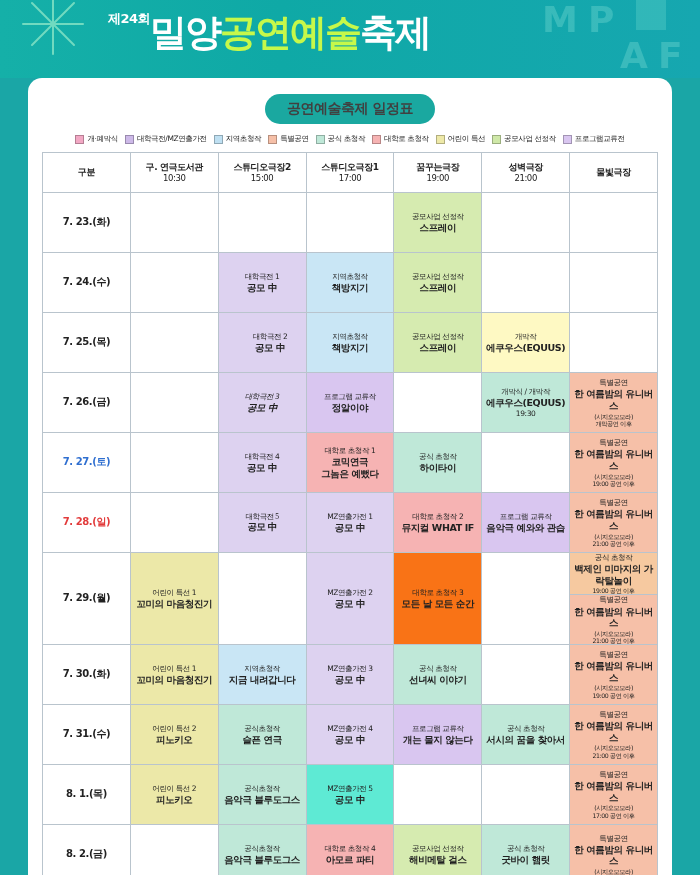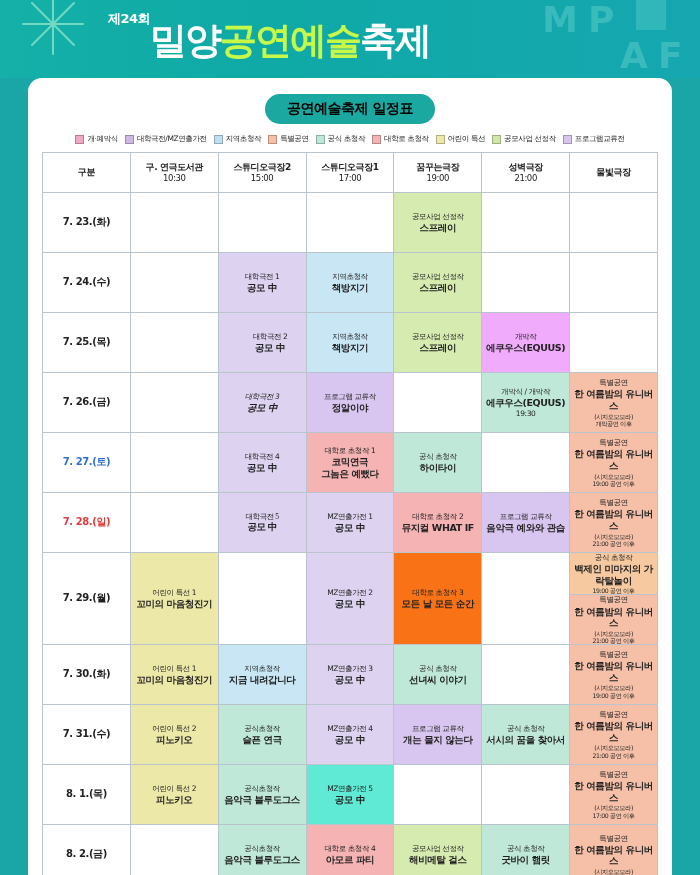--- a/index.html
+++ b/index.html
@@ -26,40 +26,40 @@
   #banner .mpaf {
     position:absolute; right:10px; top:-4px;
     width:150px; height:80px; opacity:.55;
   }
   #banner .no {
     position:absolute; left:108px; top:10px;
     color:#fff; font-size:13px; font-weight:bold;
     letter-spacing:-.5px;
   }
   #banner .title {
-    position:absolute; left:150px; top:16px;
+    position:absolute; left:150px; top:8px;
     font-size:37px; font-weight:bold; letter-spacing:-2px;
     white-space:nowrap;
   }
   #banner .t1 { color:#ffffff; }
   #banner .t2 { color:#c6f84a; }
   #banner .t3 { color:#ffffff; }
 
   
   #card {
     position:absolute;
     left:28px; top:78px; right:28px; bottom:0;
     background:#ffffff;
     border-radius:14px 14px 0 0;
     padding:14px 14px 0 14px;
   }
   #pill-wrap { text-align:center; margin-top:2px; }
   #pill {
     display:inline-block;
-    background:#1aa8a0; color:#000000;
+    background:#1aa8a0; color:#404040;
     font-size:14px; font-weight:bold;
     padding:6px 22px; border-radius:16px;
     letter-spacing:-.5px;
   }
   
   #legend {
     margin:10px 2px 8px 2px;
     display:flex; flex-wrap:wrap; justify-content:center;
     gap:5px 7px;
     font-size:7.5px; color:#222;
@@ -232,21 +232,21 @@
             <span class="ttl">공모 中</span>
           </td>
           <td style="background: rgb(201, 230, 245);">
             <span class="cat">지역초청작</span>
             <span class="ttl">책방지기</span>
           </td>
           <td style="background: rgb(214, 235, 176);">
             <span class="cat">공모사업 선정작</span>
             <span class="ttl">스프레이</span>
           </td>
-          <td style="background: #f0abfc;">
+          <td style="background: #fef9c3;">
             <span class="cat">개막작</span>
             <span class="ttl">에쿠우스(EQUUS)</span>
           </td>
           <td></td>
         </tr>
         <tr>
           <td class="daycell">7. 26.(금)</td>
           <td></td>
           <td style="background: rgb(221, 210, 240); font-style: italic;">
             <span class="cat">대학극전 3</span>

